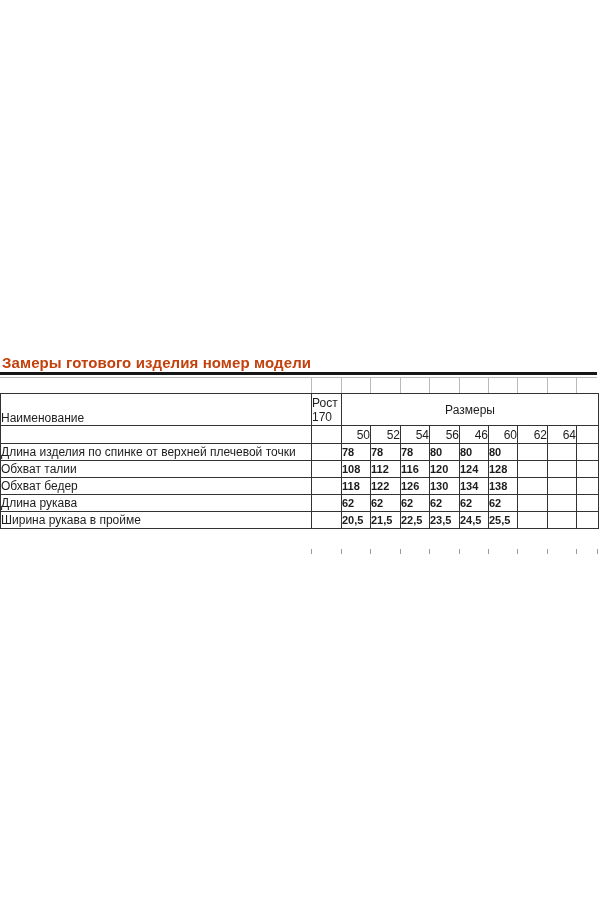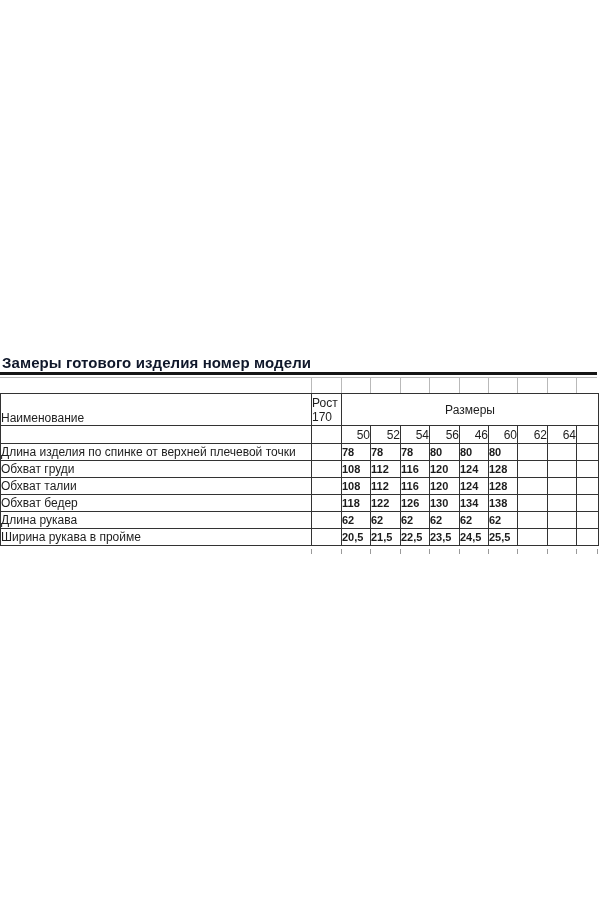--- a/index.html
+++ b/index.html
@@ -14,21 +14,21 @@
   }
   .title {
     position: absolute;
     left: 2px;
     top: 354px;
     width: 594px;
     font-size: 15px;
     font-weight: bold;
     letter-spacing: 0.1px;
     white-space: nowrap;
-    color: #0f172a;
+    color: #c2410c;
   }
   .title-underline {
     position: absolute;
     left: 0;
     top: 372px;
     width: 597px;
     height: 3px;
     background: #161616;
   }
   .grid-row {
@@ -174,33 +174,20 @@
       <td class="val">78</td>
       <td class="val">78</td>
       <td class="val">80</td>
       <td class="val">80</td>
       <td class="val">80</td>
       <td class="val"></td>
       <td class="val"></td>
       <td></td>
     </tr>
     <tr class="data">
-      <td class="row-lbl">Обхват груди</td>
-      <td></td>
-      <td class="val">108</td>
-      <td class="val">112</td>
-      <td class="val">116</td>
-      <td class="val">120</td>
-      <td class="val">124</td>
-      <td class="val">128</td>
-      <td class="val"></td>
-      <td class="val"></td>
-      <td></td>
-    </tr>
-    <tr class="data">
       <td class="row-lbl">Обхват талии</td>
       <td></td>
       <td class="val">108</td>
       <td class="val">112</td>
       <td class="val">116</td>
       <td class="val">120</td>
       <td class="val">124</td>
       <td class="val">128</td>
       <td class="val"></td>
       <td class="val"></td>

